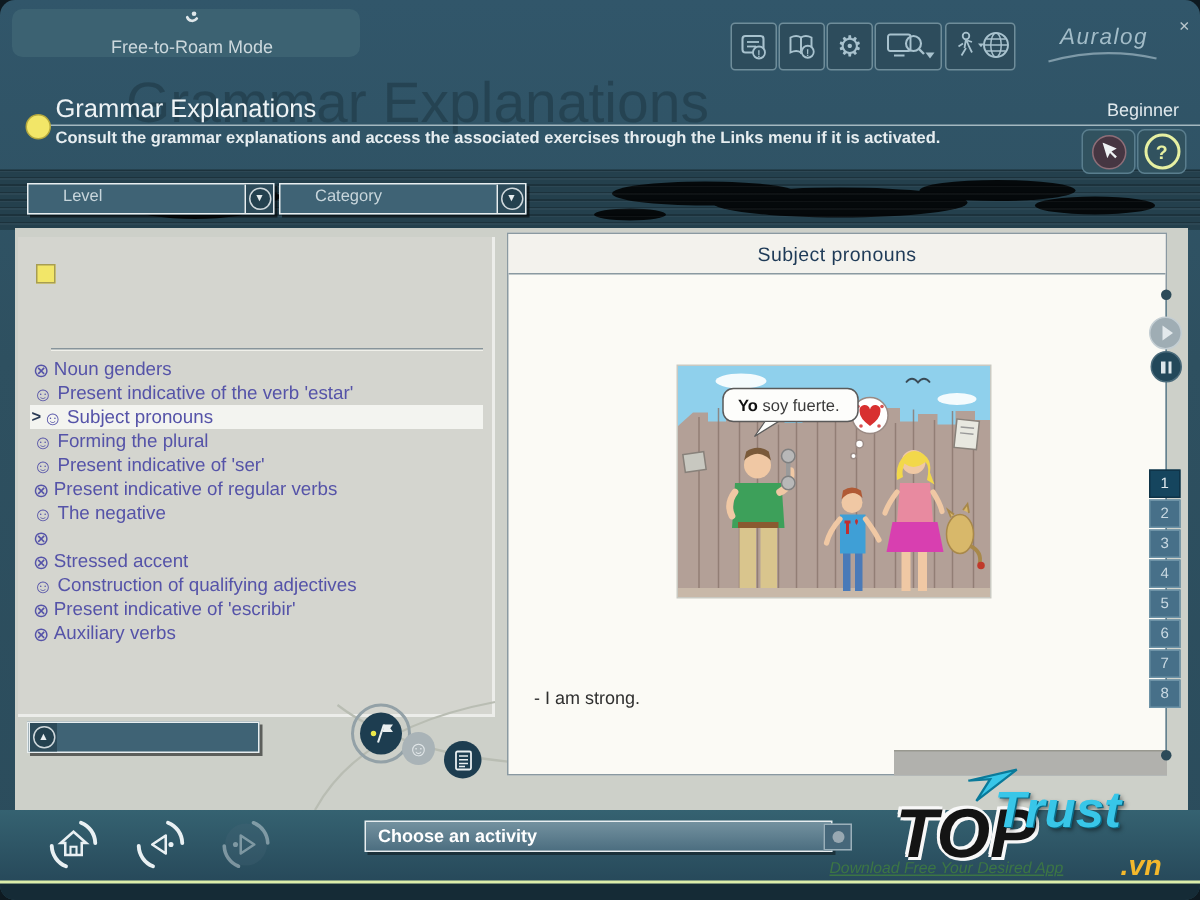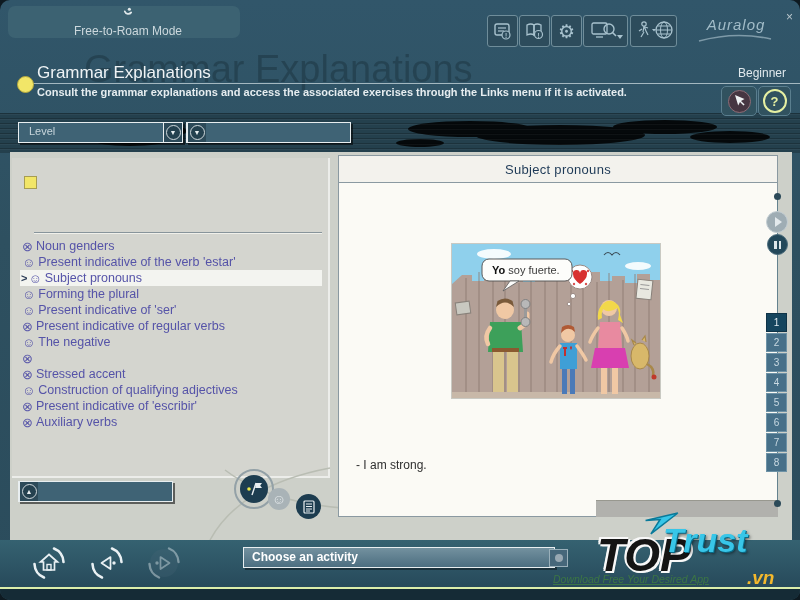--- a/index.html
+++ b/index.html
@@ -31,21 +31,21 @@
   .cursor-circle{width:21px;height:21px;border-radius:50%;background:#463642;border:1px solid #8e6e78;
     display:flex;align-items:center;justify-content:center;}
   .help-circle{width:20px;height:20px;border-radius:50%;border:2px solid var(--help-green,#e6f0a2);
     color:var(--help-green,#e6f0a2);font-size:13px;font-weight:bold;display:flex;align-items:center;justify-content:center;}
   
   .map-stripe{position:absolute;left:0;top:113px;width:800px;height:40px;background:#24404d;}
   .map-stripe .lines{position:absolute;inset:0;
     background:repeating-linear-gradient(180deg,rgba(0,0,0,.22) 0 1px,rgba(255,255,255,.04) 1px 2px,transparent 2px 5px);}
   .dd{position:absolute;height:19px;border:1px solid #e8eef0;background:#3f6375;display:flex;
     box-shadow:2px 2px 0 rgba(0,0,0,.55);z-index:4;}
-  .dd-label{flex:1;color:#c8d6dc;font-size:11px;line-height:17px;padding-left:10px;overflow:hidden;white-space:nowrap;}
+  .dd-label{flex:1;color:#c8d6dc;font-size:11px;line-height:17px;padding-left:23px;overflow:hidden;white-space:nowrap;}
   .dd-btn{width:18px;border-left:1px solid #e8eef0;background:#2c4a59;display:flex;align-items:center;justify-content:center;}
   .dd-circle{width:13px;height:13px;border-radius:50%;background:#24414f;border:1px solid #cfd8dc;
     display:flex;align-items:center;justify-content:center;}
   .dd-circle i{font-style:normal;font-size:7px;color:#e8eef0;line-height:1;}
   
   .main-gray{position:absolute;left:10px;top:152px;width:782px;height:388px;background:#cdd0c9;}
   .left-panel{position:absolute;left:12px;top:158px;width:318px;height:320px;background:#d4d5cf;
     border-right:2px solid #ecedea;border-bottom:2px solid #ecedea;box-sizing:border-box;}
   .lp-square{position:absolute;left:12px;top:18px;width:11px;height:11px;
     background:var(--accent-yellow,#f5ea7a);border:1px solid #a79d52;}
@@ -215,20 +215,21 @@
 
   <div class="dd" style="left:18px;top:122px;width:163px">
     <span class="dd-label">Level</span>
     <span class="dd-btn">
       <span class="dd-circle">
             <i>▼</i>
           </span>
     </span>
   </div>
   <div class="dd" style="left:186px;top:122px;width:163px">
+    <span class="dd-label">Category</span>
     <span class="dd-btn">
       <span class="dd-circle">
             <i>▼</i>
           </span>
     </span>
   </div>
 
   <div class="main-gray"></div>
 
   <svg class="path-arcs" width="250" height="100" viewBox="0 0 250 100">

